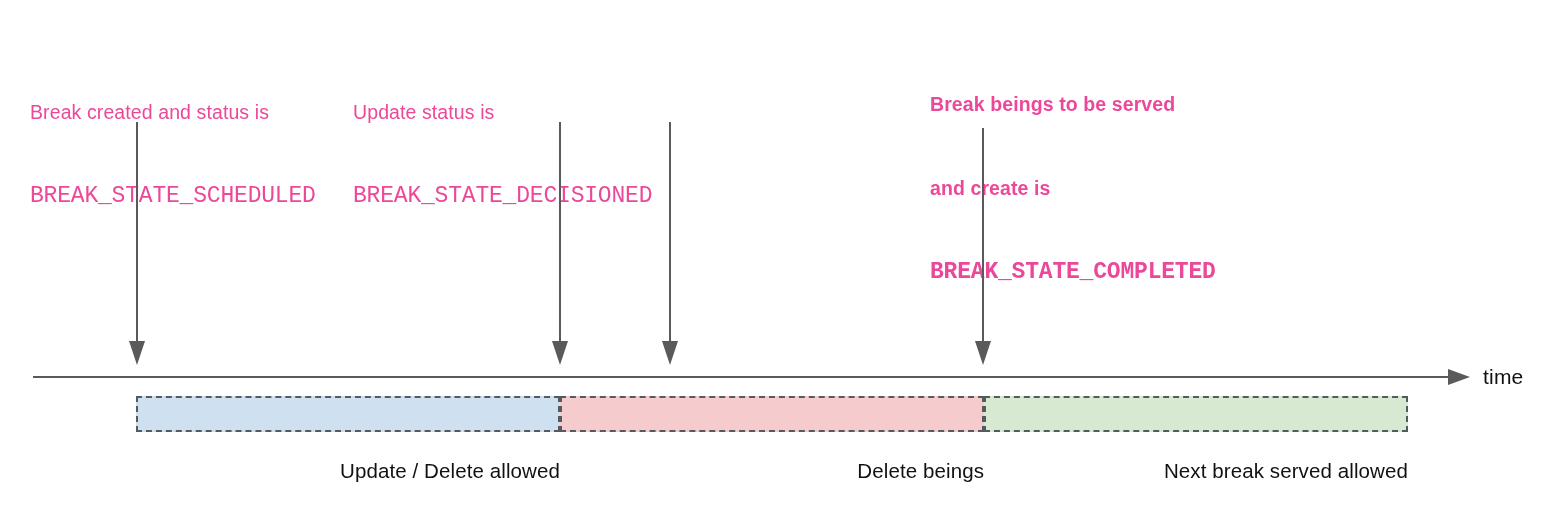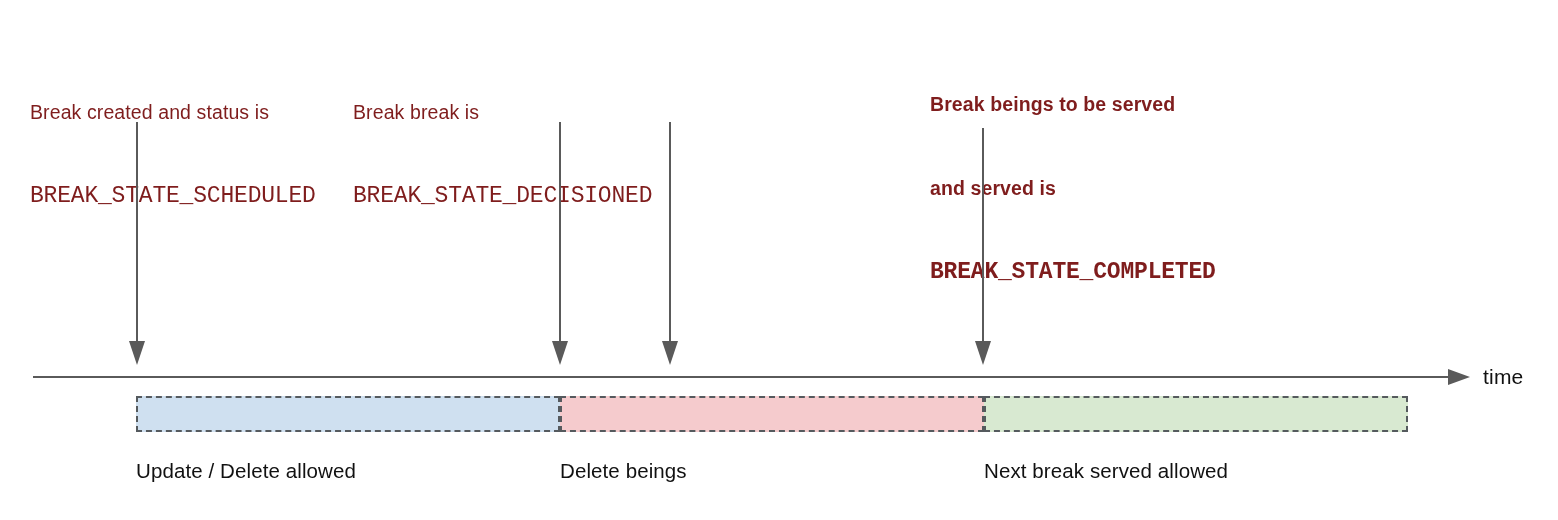--- a/index.html
+++ b/index.html
@@ -17,21 +17,21 @@
     height: 520px;
     background: #ffffff;
     overflow: hidden;
   }
 
   
   .annot {
     position: absolute;
     font-size: 19.5px;
     line-height: 28px;
-    color: #7f1d1d;
+    color: #ec4899;
     white-space: pre;
     letter-spacing: 0.1px;
   }
   .annot .ln { display: block; }
   .annot .mono {
     font-family: "Liberation Mono", monospace;
     font-size: 23px;
     letter-spacing: -0.2px;
   }
 
@@ -72,44 +72,44 @@
     box-sizing: border-box;
     border: 2px dashed #555a5e;
   }
 
   
   .caption {
     position: absolute;
     top: 459px;
     font-size: 20.5px;
     color: #111111;
-    text-align: left;
+    text-align: right;
     letter-spacing: 0.1px;
     white-space: nowrap;
   }
 </style>
 </head>
 <body>
 
 <div id="canvas">
 
   <div class="annot" id="annot-1">
     <span class="ln">Break created and status is</span>
     <span class="ln mono">BREAK_STATE_SCHEDULED</span>
   </div>
 
   <div class="annot" id="annot-2">
-    <span class="ln">Break break is</span>
+    <span class="ln">Update status is</span>
     <span class="ln mono">BREAK_STATE_DECISIONED</span>
   </div>
 
 
   <div class="annot" id="annot-4">
     <span class="ln">Break beings to be served</span>
-    <span class="ln">and served is</span>
+    <span class="ln">and create is</span>
     <span class="ln mono">BREAK_STATE_COMPLETED</span>
   </div>
 
   <svg class="marker-arrow" id="marker-1" style="left:127px; top:122px; width:20px; height:248px;">
     <line x1="10" y1="0" x2="10" y2="222" stroke="#5a5a5a" stroke-width="2"></line>
     <polygon points="10,243 2,219 18,219" fill="#5a5a5a"></polygon>
   </svg>
 
   <svg class="marker-arrow" id="marker-2" style="left:550px; top:122px; width:20px; height:248px;">
     <line x1="10" y1="0" x2="10" y2="222" stroke="#5a5a5a" stroke-width="2"></line>

